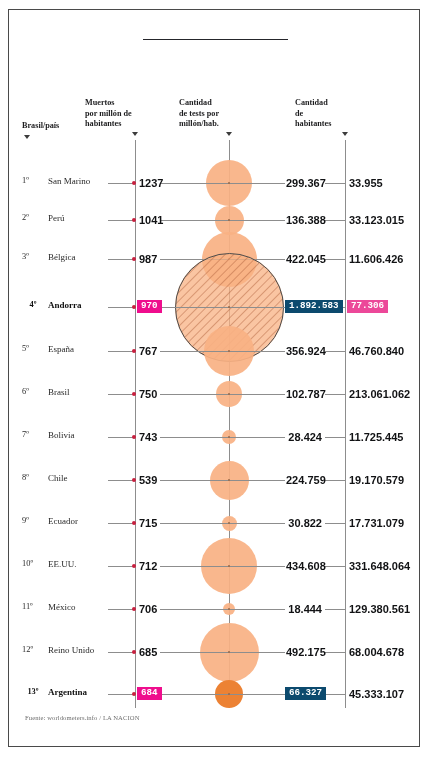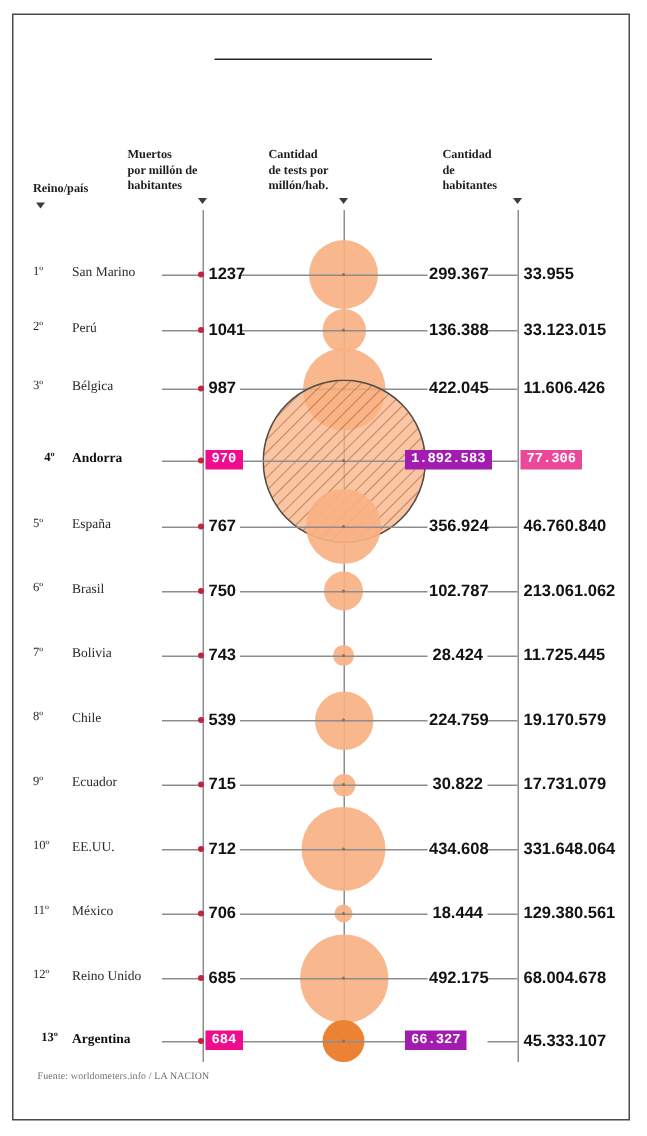--- a/index.html
+++ b/index.html
@@ -193,21 +193,21 @@
     font-family: Liberation Mono, monospace;
     font-weight: bold;
     font-size: 9.2px;
     color: #ffffff;
     padding: 1.5px 4px 2px 4px;
     line-height: 10px;
     white-space: nowrap;
     box-sizing: border-box;
   }
   .chip.deaths { left: 137px; background: #ef0d8d; }
-  .chip.tests  { left: 270px; background: #a21caf; }
+  .chip.tests  { left: 285px; background: #0c4a6e; }
   .chip.pop    { left: 347px; background: #ec4899; }
 
   
   .source {
     position: absolute;
     left: 25px;
     top: 714px;
     font-family: "Liberation Serif", serif;
     font-size: 6.6px;
     color: #6f6f6f;
@@ -218,21 +218,21 @@
 <body>
 
 <div class="page">
 
   <div class="frame"></div>
 
   <div class="title-wrap">
     <div class="title-rule"></div>
   </div>
 
-  <div class="col-head left-al head-puesto">Reino/país</div>
+  <div class="col-head left-al head-puesto">Brasil/país</div>
   <div class="head-arrow" style="left:24px; top:135px;"></div>
 
   <div class="col-head head-muertos">
     <span>Muertos</span><br>
     <span>por millón de</span><br>
     <span>habitantes</span>
   </div>
   <div class="head-arrow" style="left:132px; top:132px;"></div>
 
   <div class="col-head head-tests">

